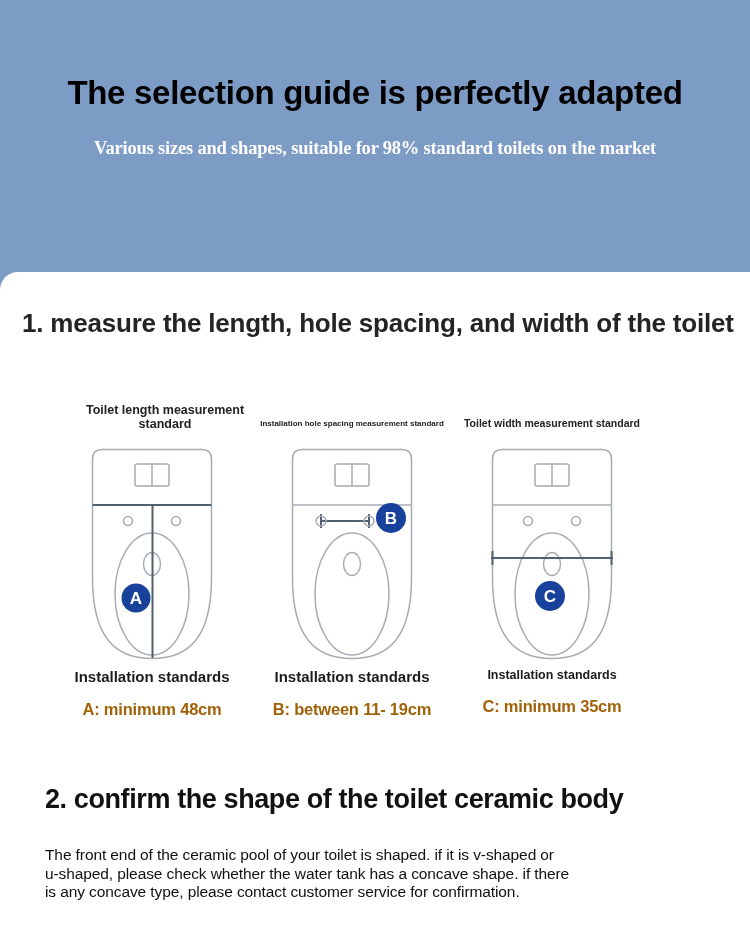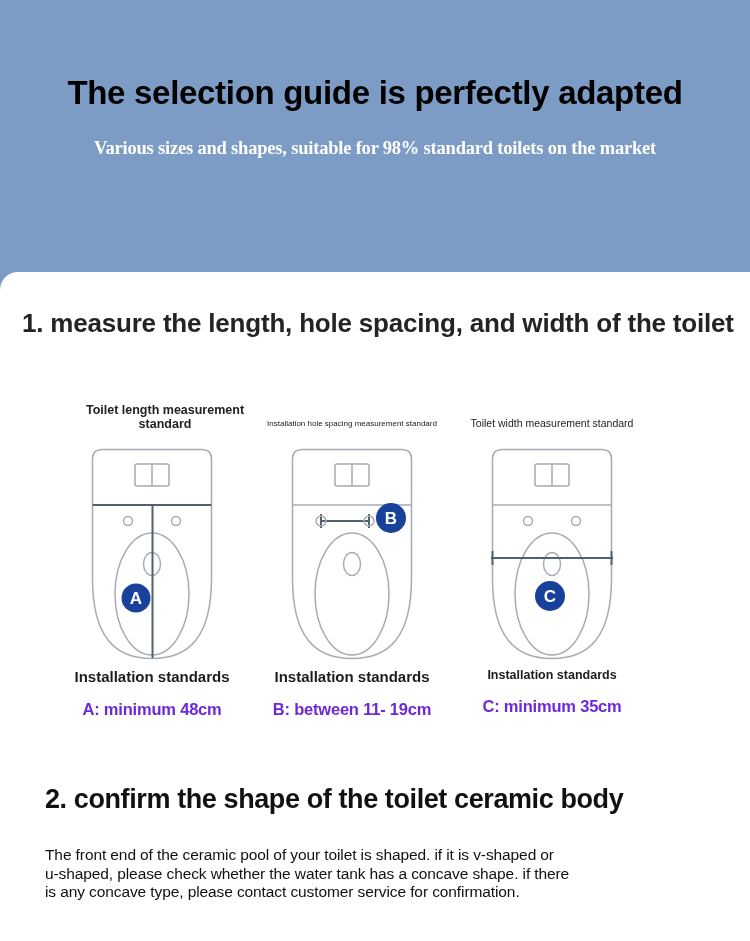--- a/index.html
+++ b/index.html
@@ -23,32 +23,32 @@
 
   .diagram-row { position:absolute; top:132px; left:52px; width:646px; display:flex; }
   .col  { display:flex; flex-direction:column; align-items:center; }
   .col-a { width:200px; }
   .col-b { width:200px; }
   .col-c { width:200px; }
 
   .col-label { height:38px; width:100%; color:#222222; }
   .col-a .col-label { font-size:12.5px; font-weight:bold; text-align:center; padding-left:26px;
                       line-height:13.5px; }
-  .col-b .col-label { font-size:8px; font-weight:400; text-align:center;
+  .col-b .col-label { font-size:8px; font-weight:700; text-align:center;
                       display:flex; align-items:center; justify-content:center; }
-  .col-c .col-label { font-size:10.5px; font-weight:normal; 
+  .col-c .col-label { font-size:10.5px; font-weight:bold; 
                       display:flex; align-items:center; justify-content:center; }
 
   .toilet-svg { margin-top:6px; }
 
   .standards-label { margin-top:8px; font-weight:bold; color:#1c1c1c; }
   .col-a .standards-label, .col-b .standards-label { font-size:15px; }
   .col-c .standards-label { font-size:12.5px; }
 
-  .value-label { margin-top:15px; font-weight:bold; color:#6d28d9; font-size:16.5px;
+  .value-label { margin-top:15px; font-weight:bold; color:#a16207; font-size:16.5px;
                  letter-spacing:-0.2px; }
 
   .s2-heading { position:absolute; top:512px; left:45px; font-size:27px; font-weight:bold;
                 color:#111111; letter-spacing:-0.4px; }
   .s2-body { position:absolute; top:574px; left:45px; width:665px; font-size:15.5px;
              font-weight:normal; color:#111111; line-height:18.5px; letter-spacing:-0.1px; }
 
   
   .ln   { stroke:#a7acb4; stroke-width:1.5; fill:none; }
   .lnf  { stroke:#a7acb4; stroke-width:1.5; fill:#ffffff; }

